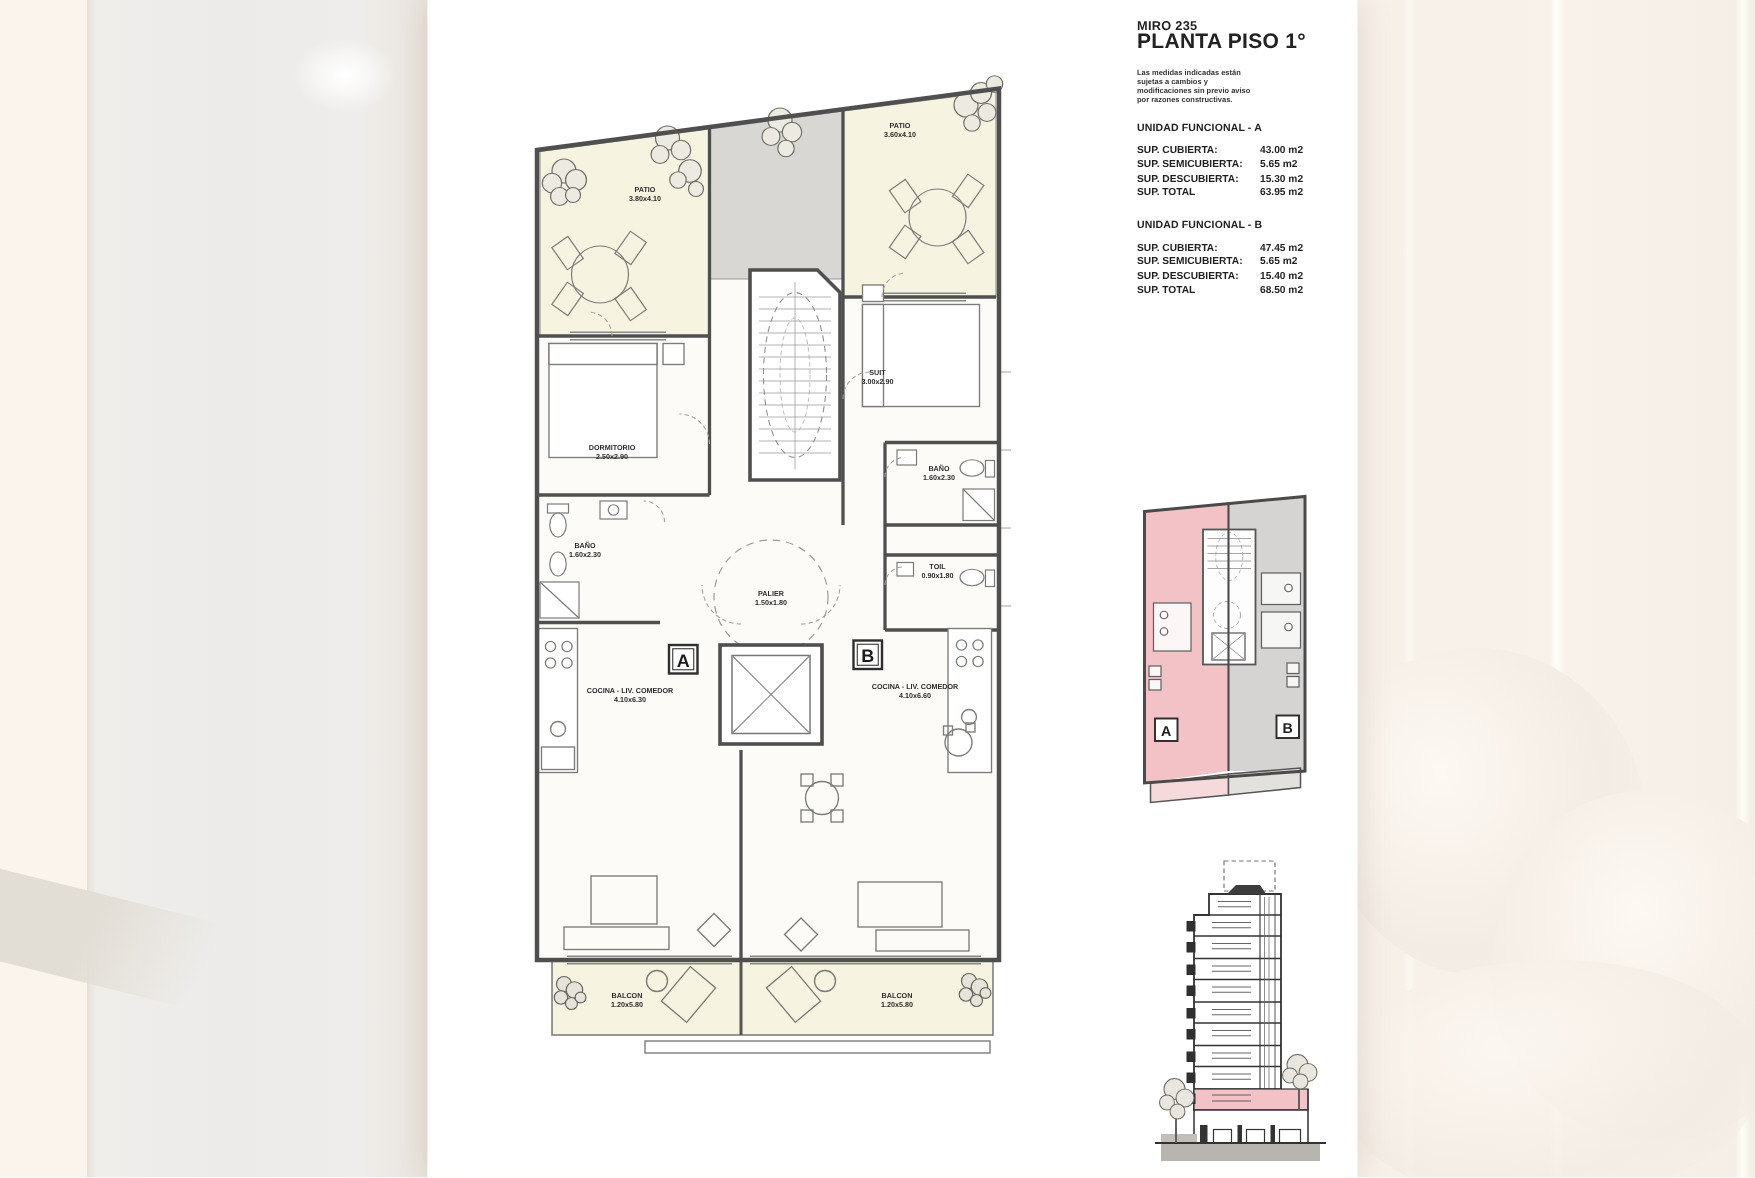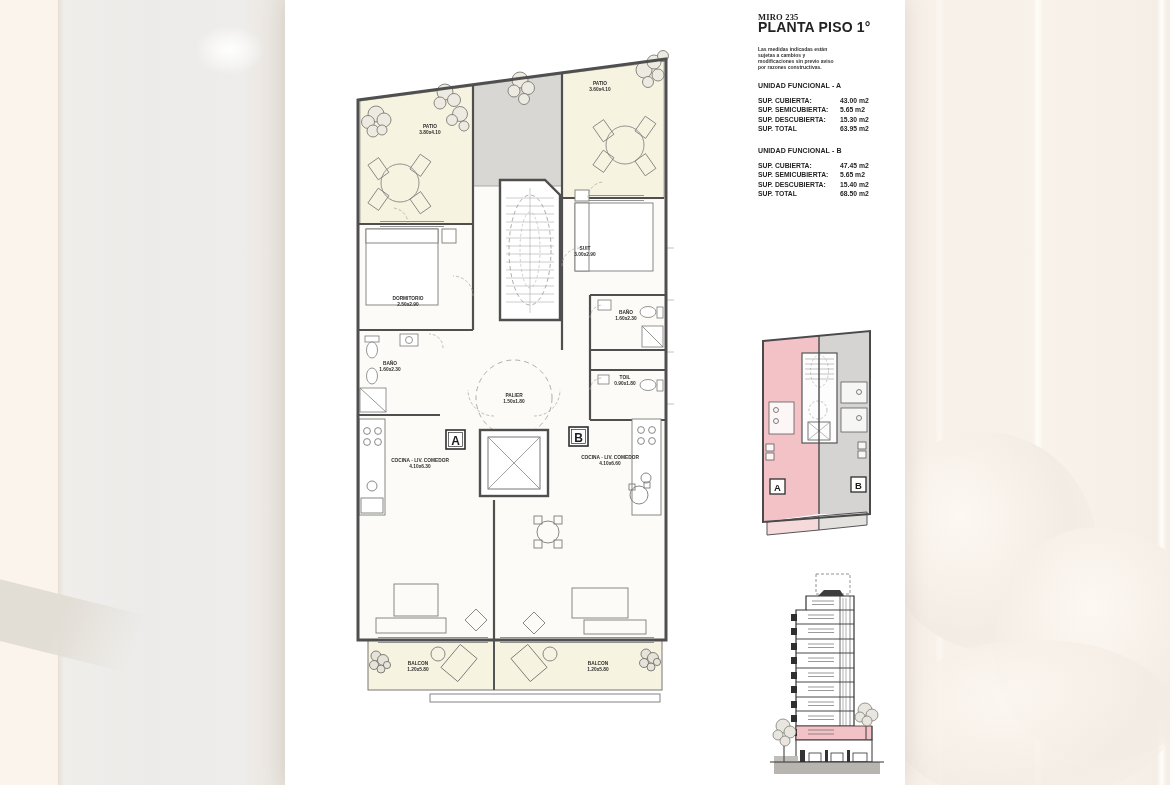--- a/index.html
+++ b/index.html
@@ -32,21 +32,21 @@
   .bg-right .p2{left:90px;top:530px;width:220px;height:230px;transform:rotate(12deg);}
   .bg-right .p3{left:-10px;top:640px;width:280px;height:160px;transform:rotate(-4deg);opacity:.8;}
   
   .page{position:absolute;left:285px;top:0;width:620px;height:785px;background:#ffffff;
     box-shadow:0 0 22px rgba(110,95,75,.18);}
   .main-plan{position:absolute;left:63px;top:48px;}
   .key-plan{position:absolute;left:472px;top:326px;}
   .elevation{position:absolute;left:483px;top:560px;}
   
   .title-block{position:absolute;left:473px;top:12px;width:130px;}
-  .tb-project{font-size:8.5px;font-weight:bold;letter-spacing:.2px;line-height:10px;font-family:Liberation Serif, serif;}
+  .tb-project{font-size:8.5px;font-weight:bold;letter-spacing:.2px;line-height:10px;}
   .tb-sheet{font-size:14px;font-weight:bold;letter-spacing:.2px;line-height:10px;}
   .disclaimer{position:absolute;left:473px;top:46px;width:130px;font-size:5px;line-height:6px;color:#333;font-weight:bold;}
   .unit-table{position:absolute;left:473px;width:120px;}
   .unit-a{top:82px;}
   .unit-b{top:147px;}
   .unit-heading{font-size:7px;font-weight:bold;margin-bottom:7px;letter-spacing:.1px;}
   .unit-row{display:flex;justify-content:space-between;font-size:6.8px;line-height:9.4px;font-weight:bold;color:#1f1f1f;}
   .unit-row .val{text-align:left;width:38px;}
   
   svg text{font-family:"Liberation Sans","DejaVu Sans",sans-serif;}

